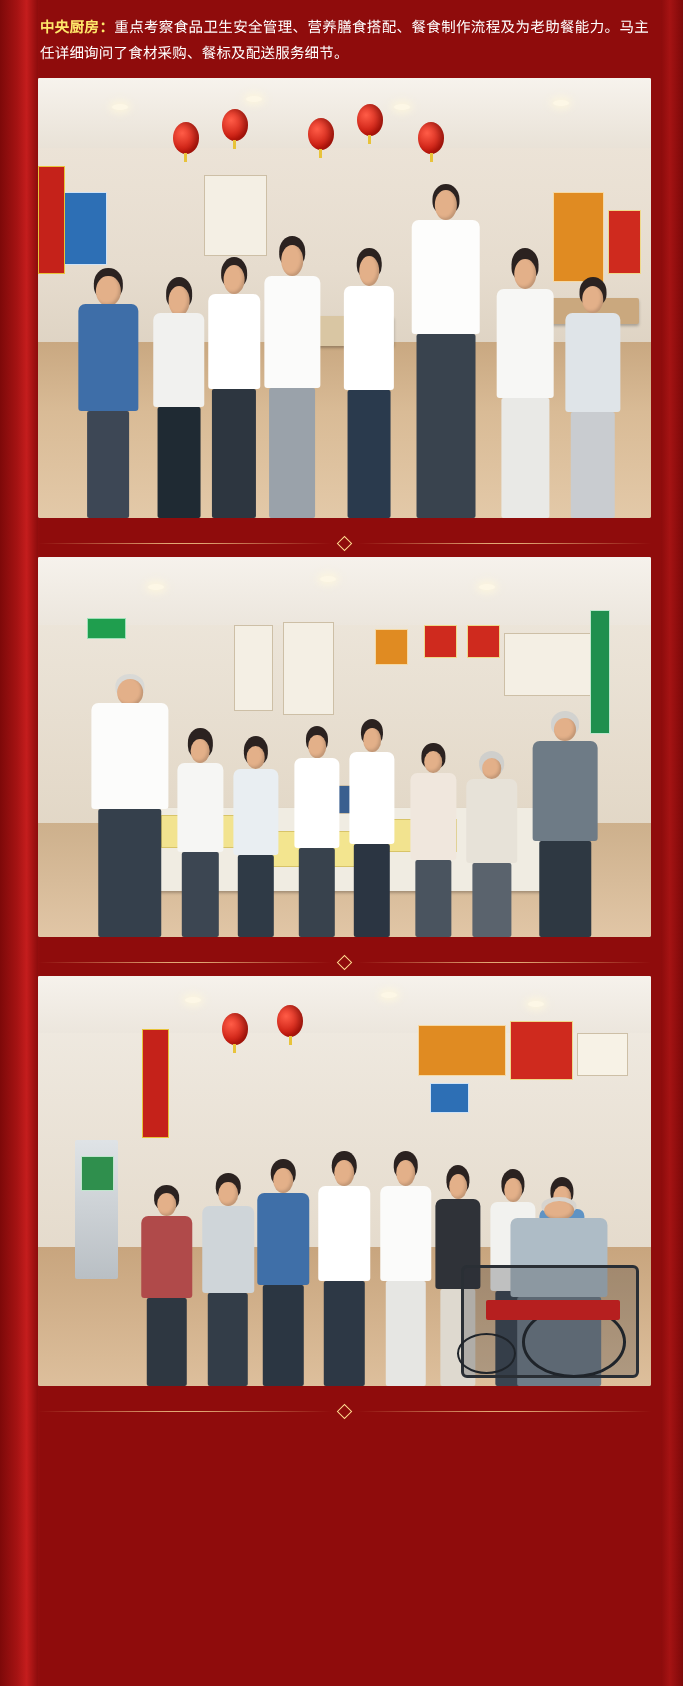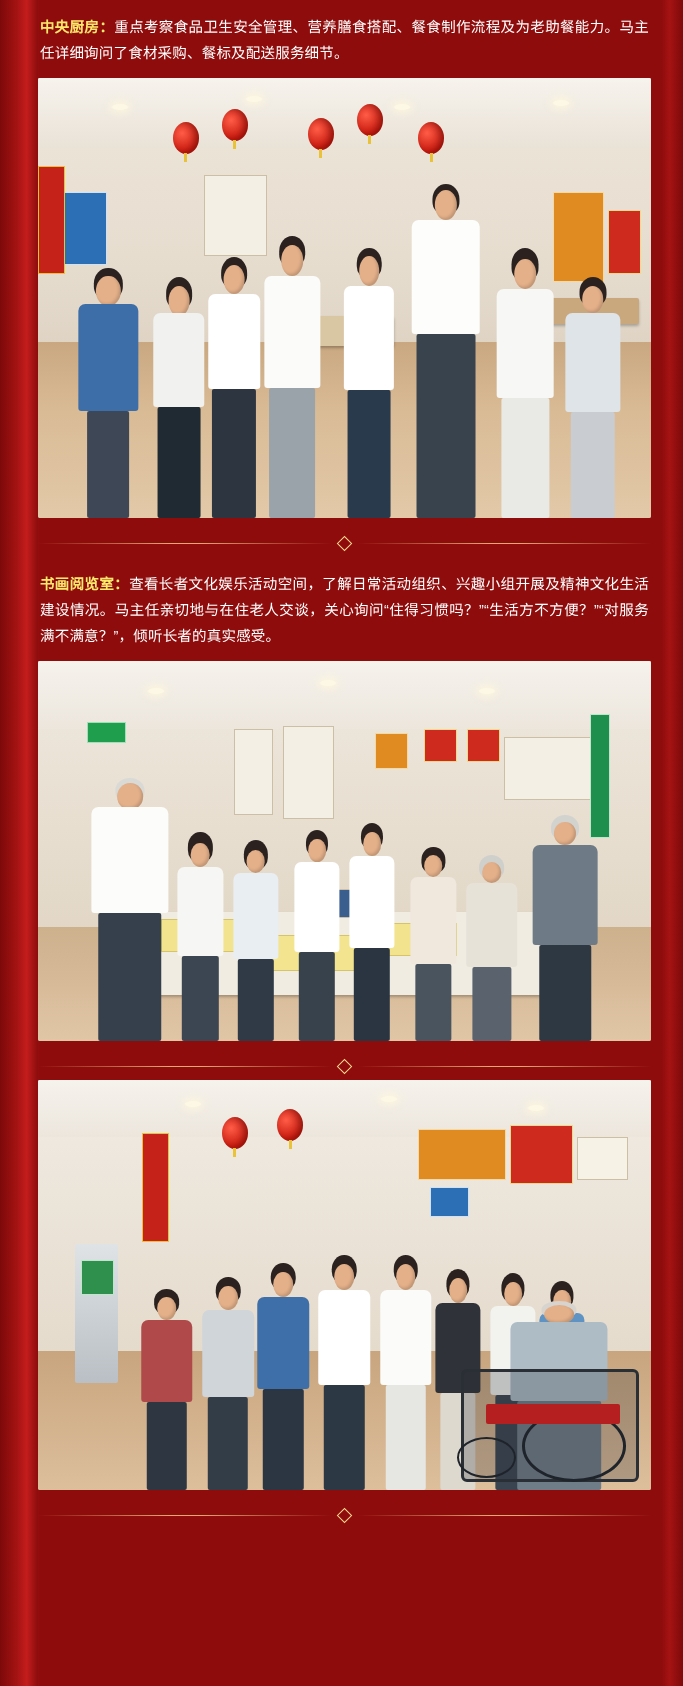--- a/index.html
+++ b/index.html
@@ -285,21 +285,20 @@
       </div>
     </div>
 
     <div class="divider">
       <span class="line"></span>
       <span class="diamond"></span>
       <span class="line"></span>
     </div>
 
     <div class="section">
-      <p class="para"><span class="lead">书画阅览室：</span><span>查看长者文化娱乐活动空间，了解日常活动组织、兴趣小组开展及精神文化生活建设情况。马主任亲切地与在住老人交谈，关心询问“住得习惯吗？”“生活方不方便？”“对服务满不满意？”，倾听长者的真实感受。</span></p>
 
       <div class="photo-wrap">
         <div class="photo" style="height:380px;">
           <div class="ph-inner">
             <div class="scene">
               <div class="wall" style="height:72%;background:linear-gradient(180deg,#efe9df 0%,#e2d7c6 100%);"></div>
               <div class="ceiling" style="height:18%;"></div>
               <div class="floor" style="height:30%;background:linear-gradient(180deg,#cdb08c 0%,#e1c6a6 100%);"></div>
 
               <div class="lamp" style="left:18%;top:7%;"></div>

